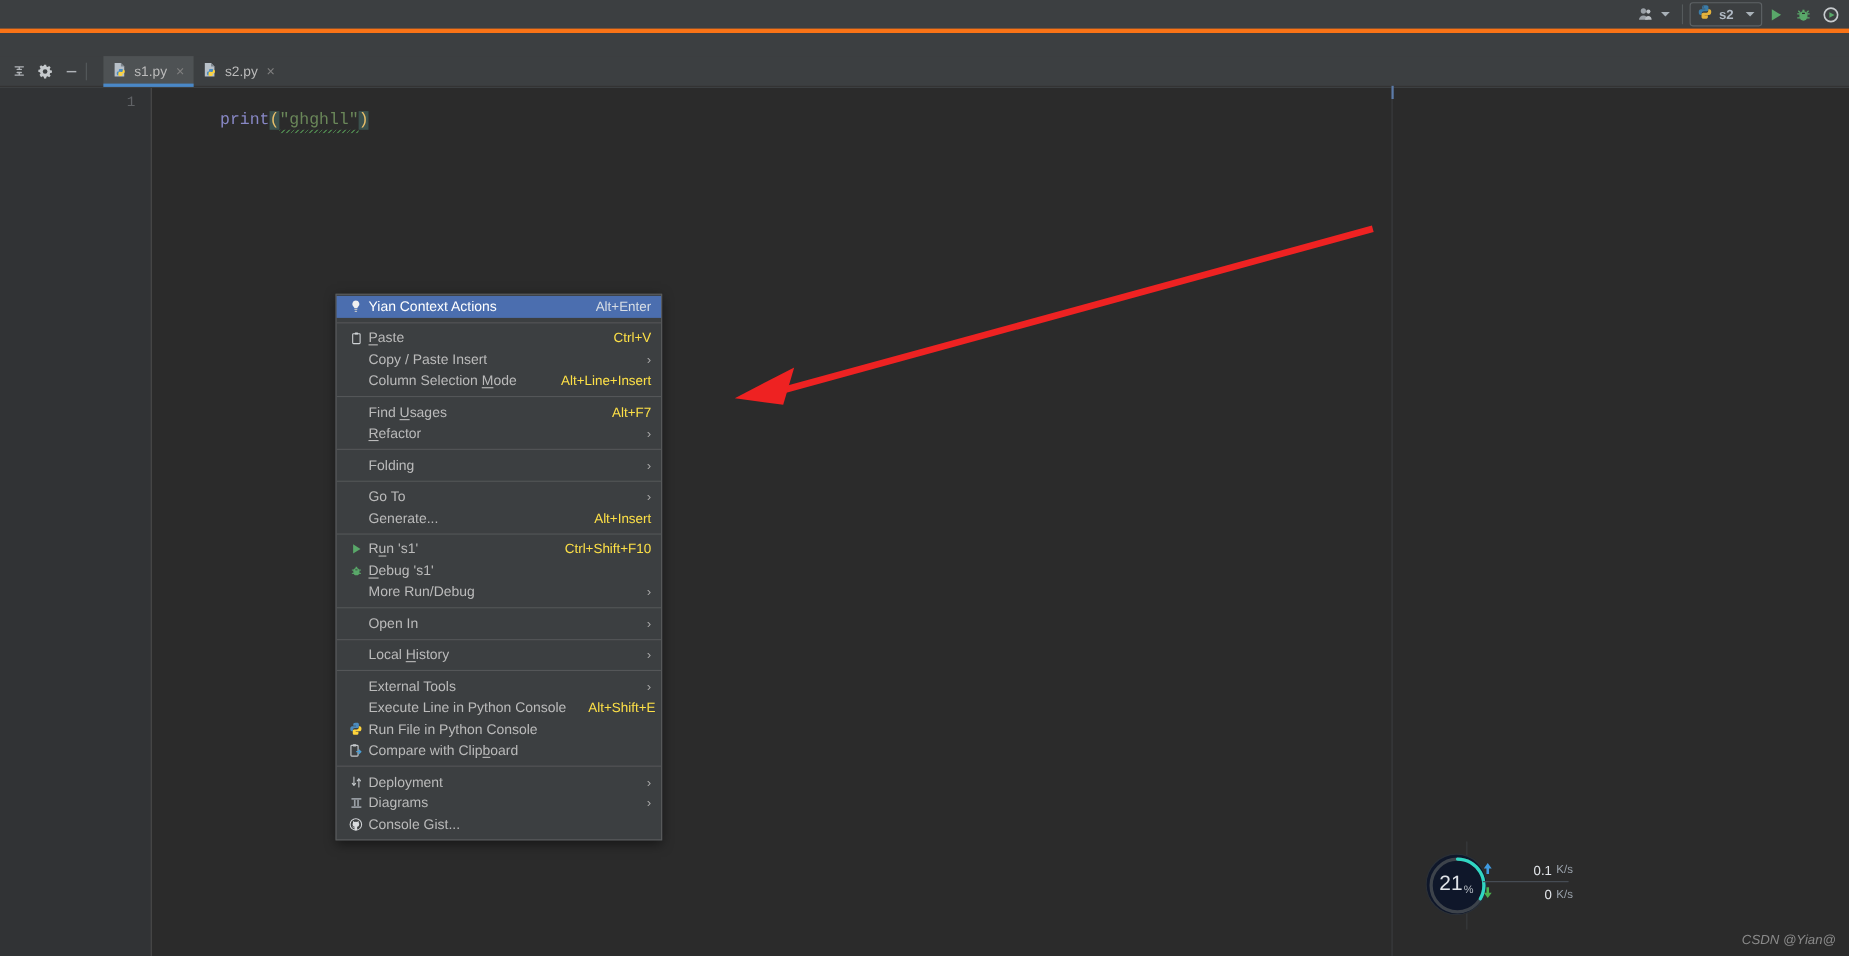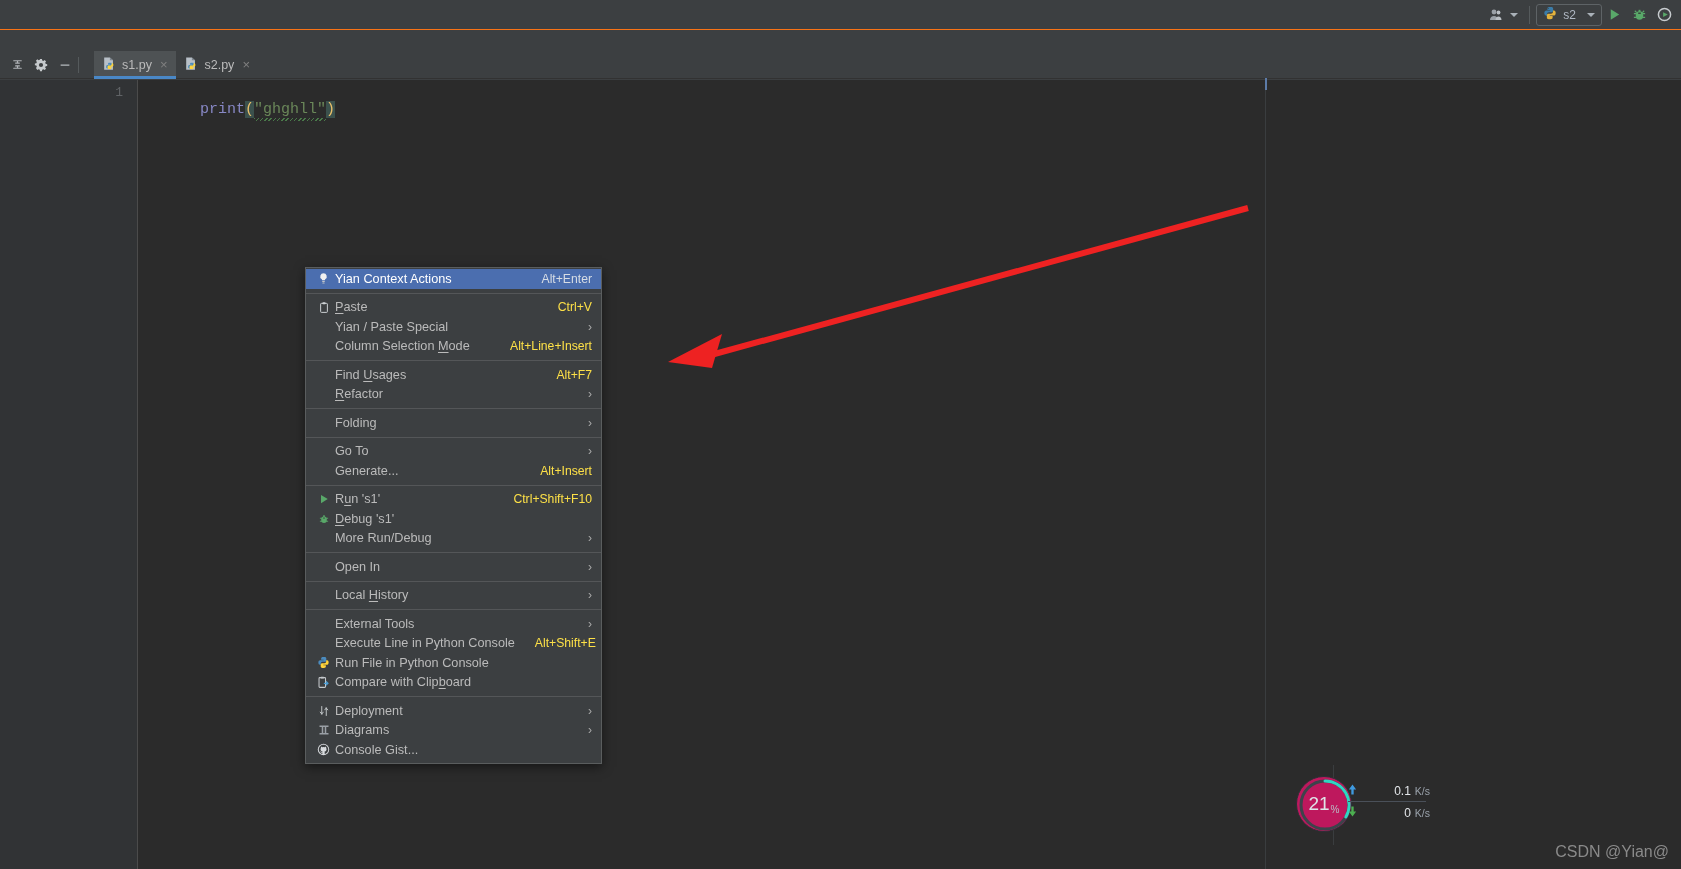--- a/index.html
+++ b/index.html
@@ -7,22 +7,22 @@
     width:1681px; height:869px;
     background:#3c3f41;
     font-family:"Liberation Sans", sans-serif;
     overflow:hidden;
   }
   .app{ position:relative; width:1681px; height:869px; background:#3c3f41; }
 
   
   .toolbar{
     position:absolute; left:0; top:0; width:1681px; height:30px;
-    background:#3c3f41; border-bottom:1px solid #f97316;
-    display:flex; align-items:center; justify-content:flex-end;
+    background:#3c3f41; border-bottom:4px solid #f97316;
+    display:flex; align-items:center; justify-content:flex-end;font-weight:bold;
   }
   .tb-right{ display:flex; align-items:center; height:30px; padding-right:4px; gap:0px; }
   .tb-btn{
     display:flex; align-items:center; justify-content:center;
     height:24px; padding:0 5px; cursor:default;
   }
   .caret{
     width:0;height:0;border-left:4px solid transparent;border-right:4px solid transparent;
     border-top:4px solid #a9b1b8; margin-left:5px;
   }
@@ -115,42 +115,42 @@
   .mi .mi-arrow{ margin-left:auto; color:#a9a9a9; font-size:12px; padding-left:14px; }
   .sep{ height:1px; background:#545658; margin:4px 0 4px 0; }
   u.acc{ text-decoration:underline; text-underline-offset:2px; }
 
   
   .netw{
     position:absolute; left:1296px; top:776px; width:135px; height:56px;
   }
   .gauge{
     position:absolute; left:0; top:0; width:56px; height:56px; border-radius:50%;
-    background:#be185d; border:1px solid #2a2f36;
+    background:#0f172a; border:1px solid #2a2f36;
     display:flex; align-items:center; justify-content:center;
   }
   .gauge svg{ position:absolute; left:0; top:0; }
   .gauge .val{ color:#dfe3e8; font-size:19px; position:relative; z-index:2; }
   .gauge .pct{ color:#b9bfc6; font-size:10px; position:relative; z-index:2; align-self:flex-end; margin-bottom:16px; margin-left:1px;}
   .netrows{
     position:absolute; left:37px; top:6px; width:98px; height:44px;
     background:#343a42; border:1px solid #2a2f36; border-radius:22px; z-index:-1;
   }
   .netrow{
     position:absolute; left:52px; width:82px; height:21px;
     display:flex; align-items:center; gap:4px; color:#e3e6ea; font-size:12px;
   }
   .netrow.up{ top:4px; }
   .netrow.down{ top:26px; }
   .netrow .unit{ color:#9aa2ab; font-size:10.5px; }
   .netrow .num{ margin-left:auto; }
   .netdiv{ position:absolute; left:52px; top:25px; width:78px; height:1px; background:#4a5059; }
 
   .watermark{
-    position:absolute; right:12px; bottom:8px; color:#8a8a8a; font-size:16px;
+    position:absolute; right:12px; bottom:8px; color:#8a8a8a; font-size:12px;font-style:italic;
   }
   .vline{
     position:absolute; left:1333px; top:765px; width:1px; height:80px; background:#3a3d3f;
   }
 </style>
 </head>
 <body>
 
 <div class="app">
 
@@ -299,21 +299,21 @@
           <rect x="3.5" y="2.5" width="9" height="12" rx="1" fill="none" stroke="#cfd3d6" stroke-width="1.3"></rect>
           <rect x="6" y="1" width="4" height="2.6" rx=".6" fill="#cfd3d6"></rect>
         </svg>
       </span>
       <span class="mi-lbl"><u class="acc">P</u>aste</span>
       <span class="mi-key">Ctrl+V</span>
     </div>
 
     <div class="mi">
       <span class="mi-ico"></span>
-      <span class="mi-lbl">Yian / Paste Special</span>
+      <span class="mi-lbl">Copy / Paste Insert</span>
       <span class="mi-arrow">›</span>
     </div>
 
     <div class="mi">
       <span class="mi-ico"></span>
       <span class="mi-lbl">Column Selection <u class="acc">M</u>ode</span>
       <span class="mi-key">Alt+Line+Insert</span>
     </div>
 
     <div class="sep"></div>

